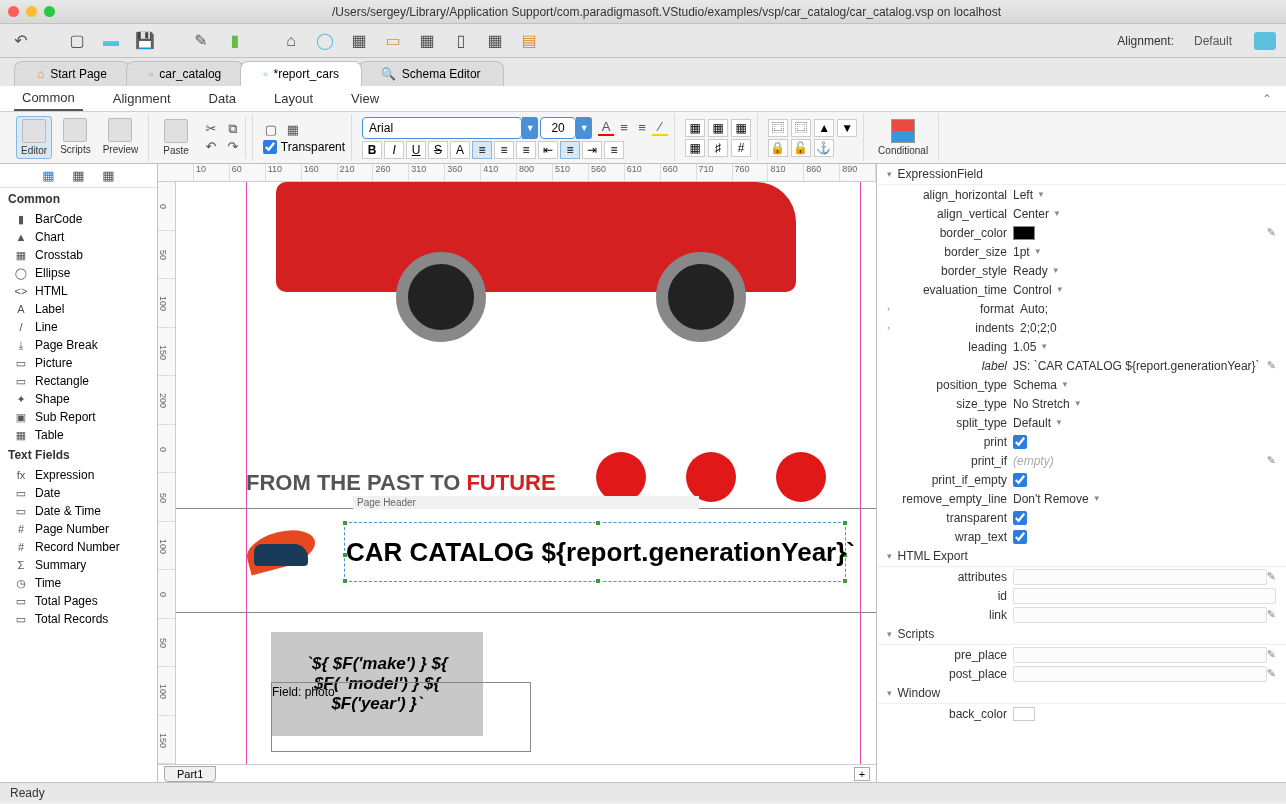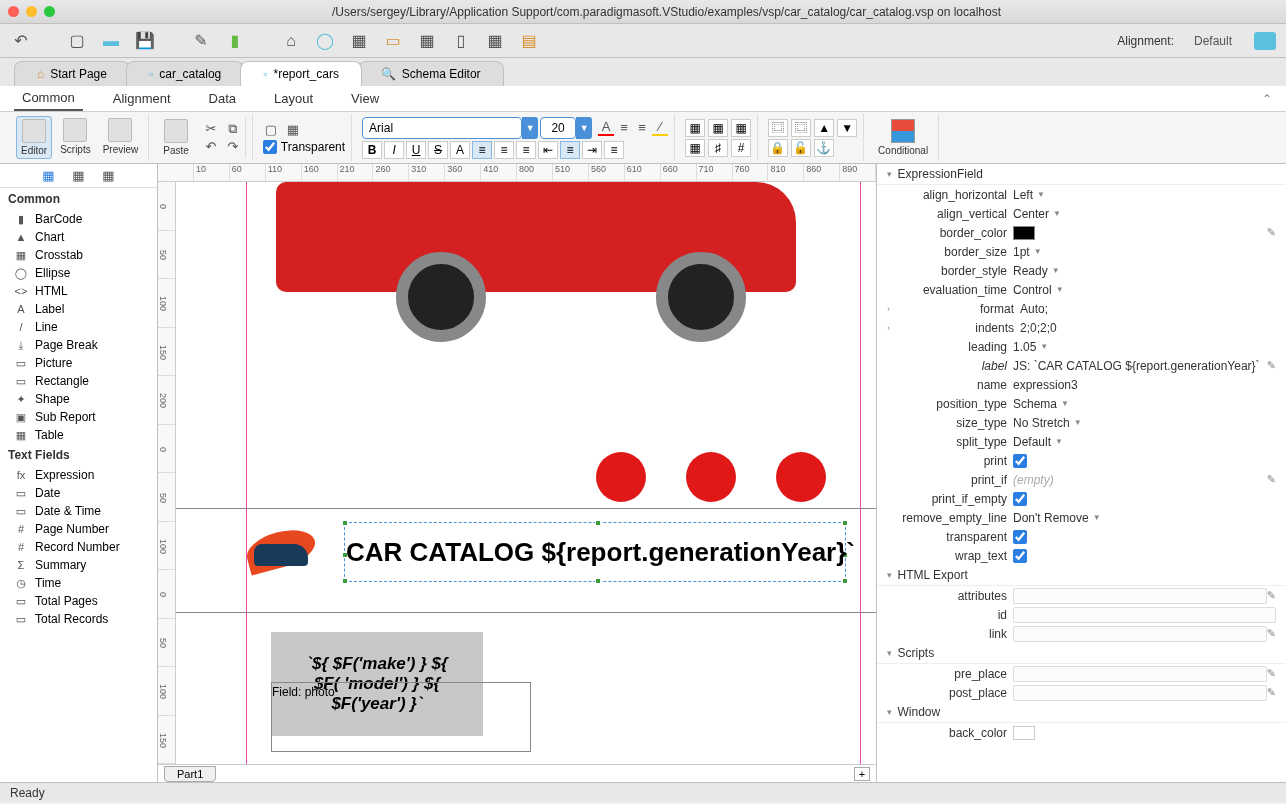--- a/index.html
+++ b/index.html
@@ -442,24 +442,28 @@
         <div class="page" style="height:600px">
           <div class="guide-v" style="left:70px"></div>
           <div class="guide-v" style="left:684px"></div>
 
           <div class="car-img">
             <div class="car-body"></div>
             <div class="car-wheel" style="left:120px"></div>
             <div class="car-wheel" style="left:380px"></div>
           </div>
 
+          <div class="tagline" style="left:70px;top:288px">
+            <span>FROM THE PAST TO </span><span class="future">FUTURE</span>
+          </div>
           <div class="red-dot" style="left:420px;top:270px"></div>
           <div class="red-dot" style="left:510px;top:270px"></div>
           <div class="red-dot" style="left:600px;top:270px"></div>
           <div class="band-sep" style="top:326px"></div>
+          <div class="band-label" style="top:314px;left:50%;transform:translateX(-50%)">Page Header</div>
 
           <div class="logo-car">
             <div class="logo-flame"></div>
             <div class="logo-car-shape"></div>
           </div>
           <div class="selected-box" style="left:168px;top:340px;width:502px;height:60px">
             <div class="sel-handle" style="left:-3px;top:-3px"></div>
             <div class="sel-handle" style="right:-3px;top:-3px"></div>
             <div class="sel-handle" style="left:-3px;bottom:-3px"></div>
             <div class="sel-handle" style="right:-3px;bottom:-3px"></div>
@@ -552,26 +556,20 @@
           </div>
         </div>
         <div class="prop-row">
           <div class="prop-label" style="font-style:italic">label</div>
           <div class="prop-value">
             <span>JS: `CAR CATALOG ${report.generationYear}`</span>
           </div>
           <span class="prop-edit">✎</span>
         </div>
         <div class="prop-row">
-          <div class="prop-label" style="">name</div>
-          <div class="prop-value">
-            <span>expression3</span>
-          </div>
-        </div>
-        <div class="prop-row">
           <div class="prop-label" style="">position_type</div>
           <div class="prop-value">
             <span>Schema</span>
             <span class="dd">▼</span>
           </div>
         </div>
         <div class="prop-row">
           <div class="prop-label" style="">size_type</div>
           <div class="prop-value">
             <span>No Stretch</span>

